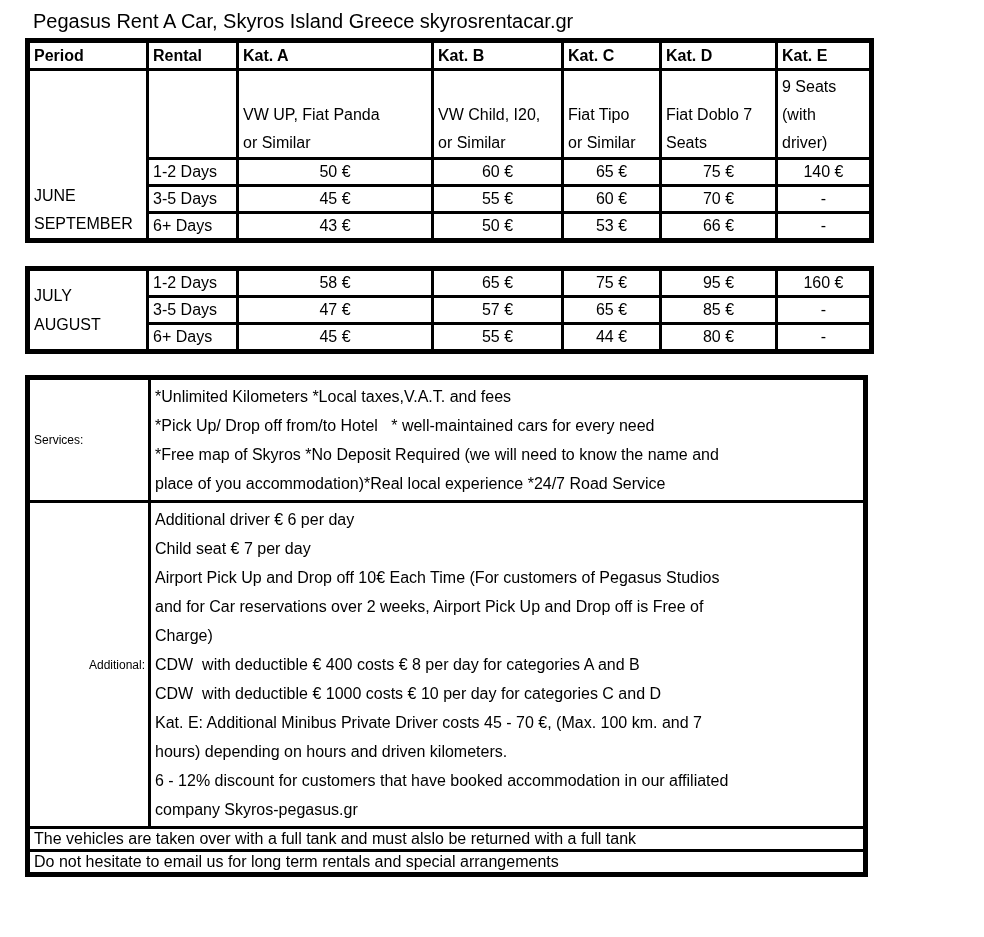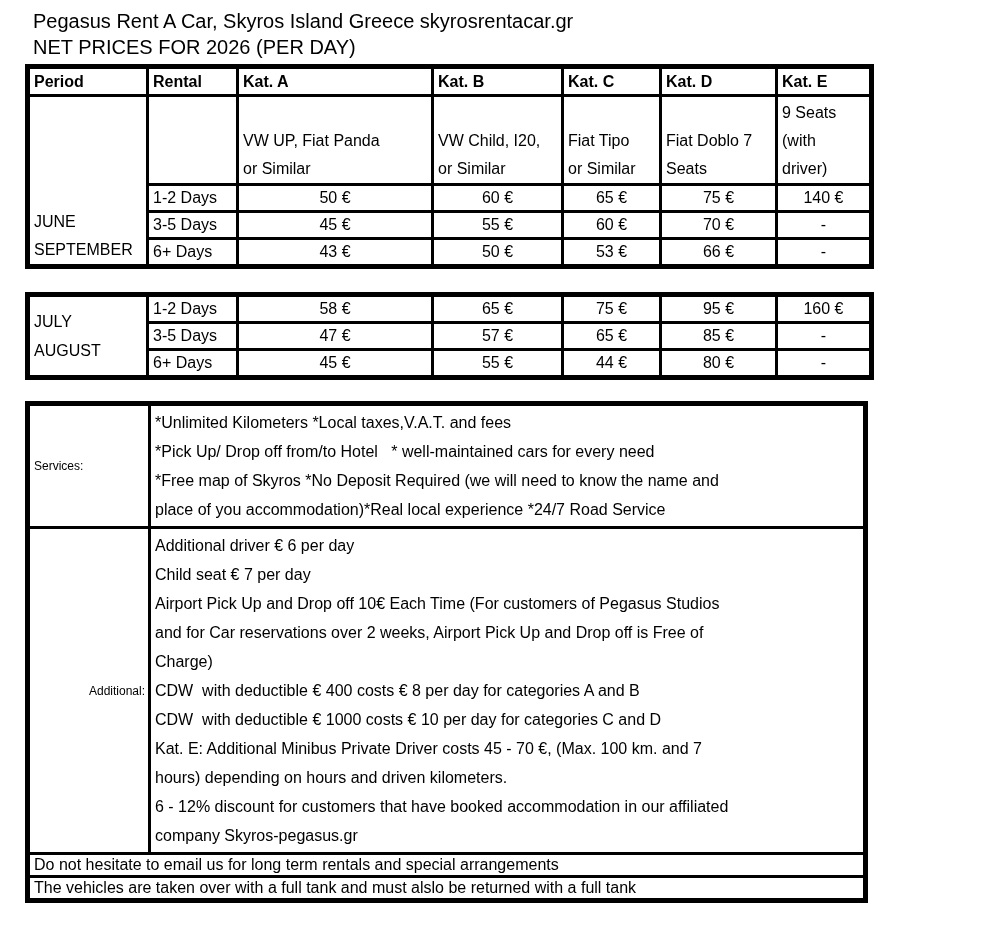--- a/index.html
+++ b/index.html
@@ -39,21 +39,20 @@
   .info-content{vertical-align:middle;padding:2px 4px;}
   .info-content div{line-height:29px;white-space:pre;}
   .note-row td{height:20px;line-height:20px;}
 </style>
 </head>
 <body>
 
 <div class="doc">
 
   <div class="title-line">Pegasus Rent A Car, Skyros Island Greece skyrosrentacar.gr</div>
-  <div class="title-line">NET PRICES FOR 2026 (PER DAY)</div>
 
   <table class="price-table season1">
     <colgroup>
       <col style="width:120px">
         <col style="width:90px">
         <col style="width:195px">
       <col style="width:130px">
         <col style="width:98px">
         <col style="width:116px">
         <col style="width:95px">
@@ -190,21 +189,21 @@
         <div>Charge)</div>
         <div>CDW  with deductible € 400 costs € 8 per day for categories A and B</div>
         <div>CDW  with deductible € 1000 costs € 10 per day for categories C and D</div>
         <div>Kat. E: Additional Minibus Private Driver costs 45 - 70 €, (Max. 100 km. and 7</div>
         <div>hours) depending on hours and driven kilometers.</div>
         <div>6 - 12% discount for customers that have booked accommodation in our affiliated</div>
         <div>company Skyros-pegasus.gr</div>
       </td>
     </tr>
     <tr class="note-row">
+      <td colspan="2">The vehicles are taken over with a full tank and must alslo be returned with a full tank</td>
+    </tr>
+    <tr class="note-row">
       <td colspan="2">Do not hesitate to email us for long term rentals and special arrangements</td>
-    </tr>
-    <tr class="note-row">
-      <td colspan="2">The vehicles are taken over with a full tank and must alslo be returned with a full tank</td>
     </tr>
   </tbody>
     </table>
 
 </div>
 
 </body></html>

